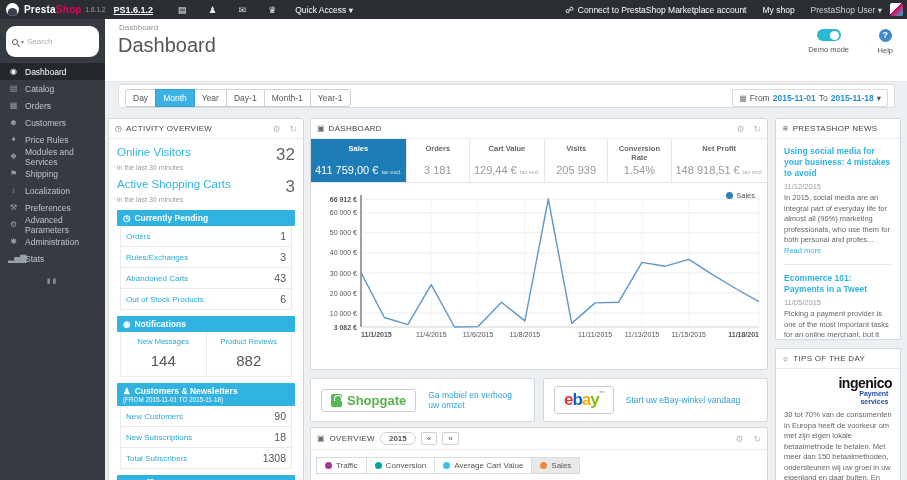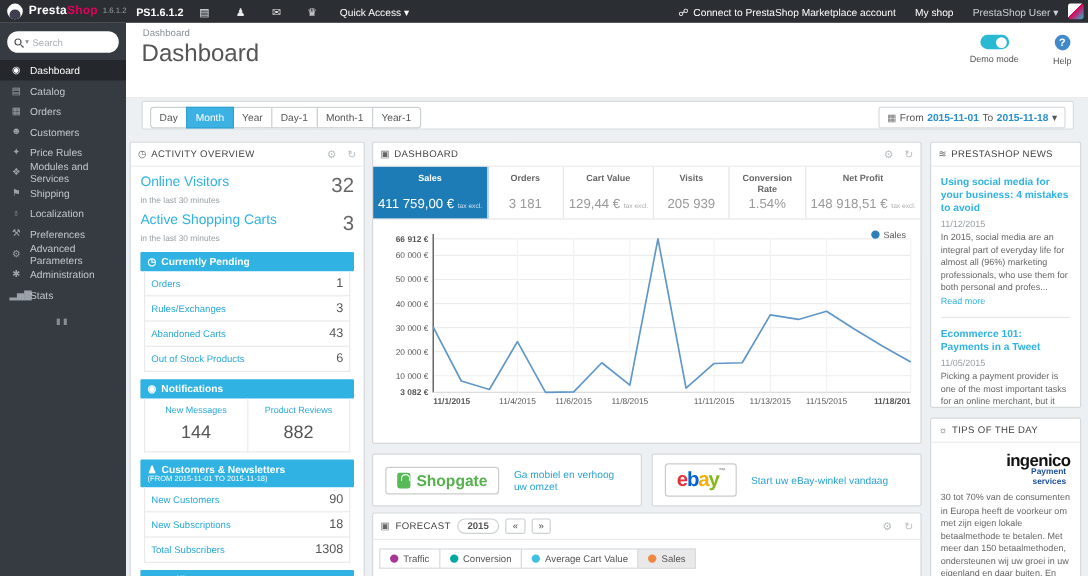--- a/index.html
+++ b/index.html
@@ -10,32 +10,32 @@
   
   .topbar { position:absolute; top:0; left:0; width:907px; height:19px; background:#2b2e33;
     display:flex; align-items:center; color:#fff; z-index:30; }
   .logo-circle { width:13px; height:13px; border-radius:50%; background:#fff; margin:0 5px 0 6px;
     position:relative; overflow:hidden; }
   .logo-circle:after { content:""; position:absolute; left:2px; top:5px; width:9px; height:8px;
     border-radius:50% 50% 0 0; background:#3e3e50; }
   .brand { font-size:10px; font-weight:bold; letter-spacing:.2px; }
   .brand .shop { color:#e0005a; }
   .tb-version { font-size:6.5px; color:#9aa0a6; margin:0 8px 0 4px; }
-  .tb-shopver { font-size:9px; font-weight:bold; margin-right:2px; }
+  .tb-shopver { font-size:9px; font-weight:bold; margin-right:14px;text-decoration:underline; }
   .tb-ico { font-size:9px; color:#e8eaec; margin:0 11px; cursor:pointer; }
   .tb-quick { font-size:8.5px; margin-left:8px; cursor:pointer; }
   .tb-sp { flex:1; }
   .tb-link { font-size:8.5px; margin-right:16px; cursor:pointer; display:flex; align-items:center; gap:4px; }
   .tb-user { font-size:8.5px; color:#cfd3d6; margin-right:8px; cursor:pointer; }
   .avatar { width:13px; height:13px; border-radius:2px; margin-right:4px;
     background:linear-gradient(135deg,#fff 45%,#e0005a 46%,#2bb9d0); }
 
   
   .sidebar { position:absolute; top:19px; left:0; width:105px; height:461px; background:#363a41; z-index:20; }
-  .search-pill { margin:7px 6px 6px 6px; height:18px; background:#fff; border-radius:9px;
+  .search-pill { margin:7px 6px 6px 6px; height:31px; background:#fff; border-radius:9px;
     display:flex; align-items:center; padding:0 6px; gap:3px; }
   .lens { width:6px; height:6px; border:1.2px solid #555; border-radius:50%; position:relative; flex:none; }
   .lens:after { content:""; position:absolute; left:4px; top:5px; width:3px; height:1.2px; background:#555;
     transform:rotate(45deg); }
   .search-caret { font-size:6px; color:#888; }
   .search-pill input { border:0; outline:none; width:58px; font-size:8px; color:#444;
     font-family:"Liberation Sans",sans-serif; }
   .search-pill input::placeholder { color:#aab0b5; }
   .nav-item { height:17px; display:flex; align-items:center; gap:6px; padding:0 8px;
     color:#c2c7cb; font-size:8.5px; cursor:pointer; }
@@ -471,21 +471,21 @@
           <span class="logo-box">
             <span class="ebay-word"><span class="e">e</span><span class="b">b</span><span class="a">a</span><span class="y">y</span><span class="tm">™</span></span>
           </span>
           <span class="ad-text">Start uw eBay-winkel vandaag</span>
         </div>
       </div>
 
       <div class="panel forecast">
         <div class="fc-head">
           <span class="ph-icon">▣</span>
-          <span class="p-title">FORECAST</span>
+          <span class="p-title">OVERVIEW</span>
           <span class="year-badge">2015</span>
           <span class="fc-nav">«</span>
           <span class="fc-nav">»</span>
           <span class="p-sp"></span>
           <span class="p-tool">⚙</span>
           <span class="p-tool">↻</span>
         </div>
         <div class="fc-tabs">
           <span class="fc-tab">
               <span class="fc-dot" style="background: rgb(165, 54, 147);"></span>

